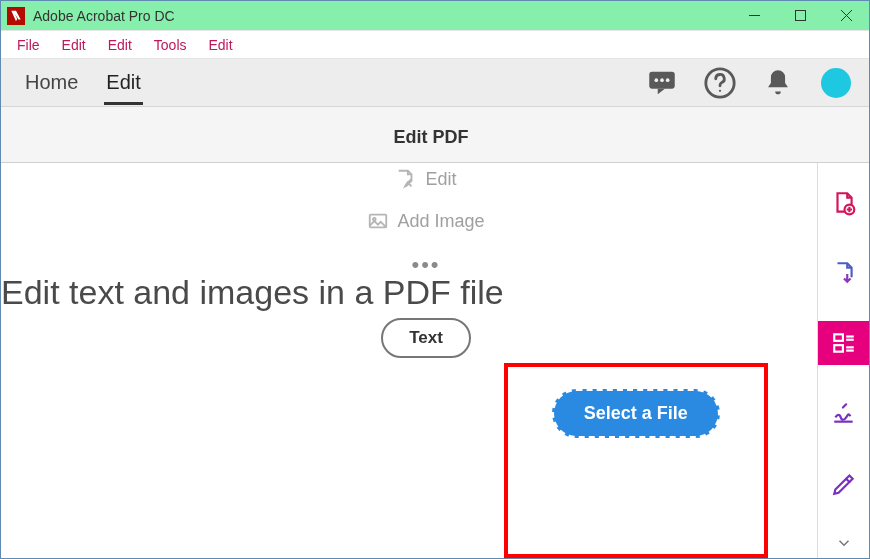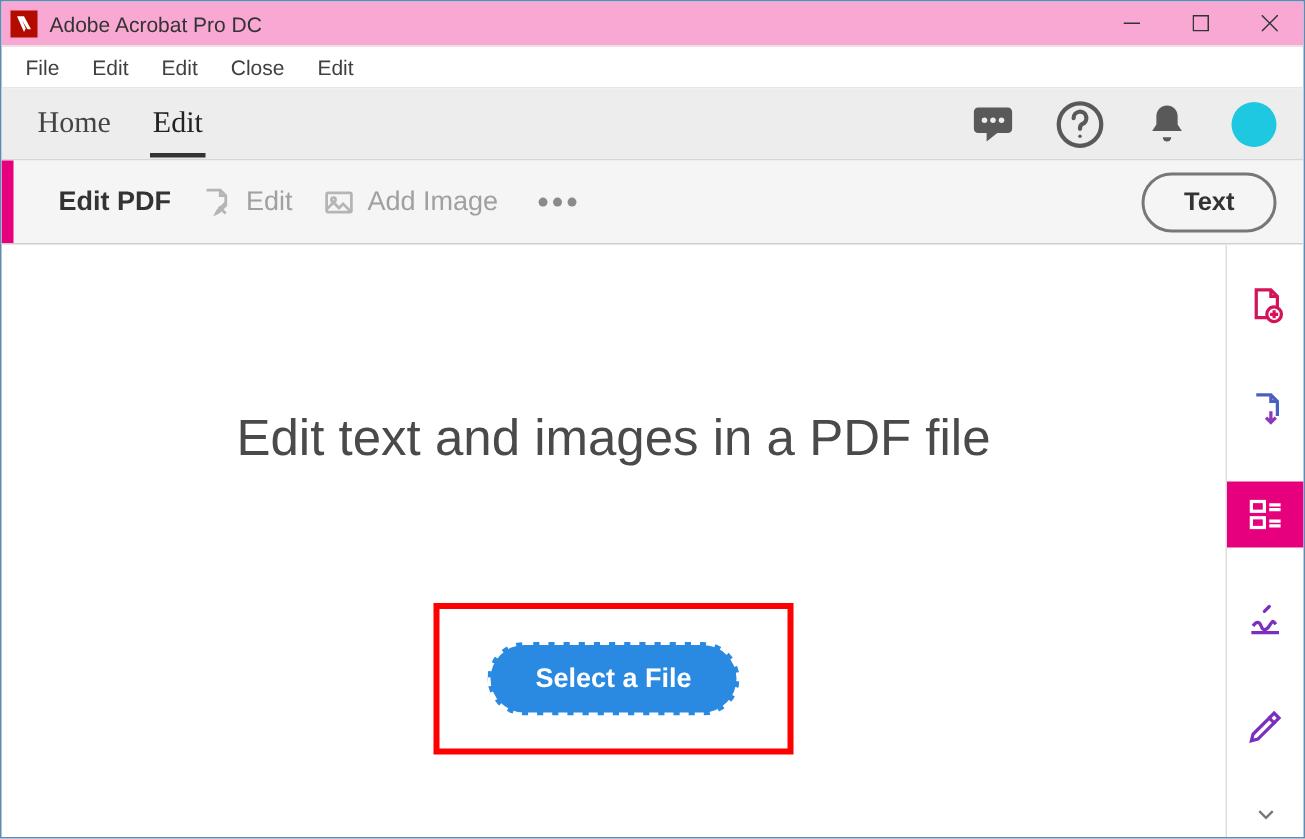--- a/index.html
+++ b/index.html
@@ -14,21 +14,21 @@
     display: flex;
     flex-direction: column;
     overflow: hidden;
   }
   
   .titlebar {
     height: 30px;
     display: flex;
     align-items: center;
     padding: 0 0 0 6px;
-    background: #f9a8d4;
+    background: #86efac;
     border-bottom: 1px solid #e5e5e5;
   }
   .app-icon {
     width: 18px; height: 18px;
     background: #b30b00;
     display: flex; align-items: center; justify-content: center;
     margin-right: 8px;
     position: relative;
   }
   .app-icon svg { width: 14px; height: 14px; }
@@ -42,37 +42,36 @@
   .win-btn svg { width: 11px; height: 11px; stroke: #333; stroke-width: 1; fill: none; }
   
   .menubar {
     height: 28px;
     display: flex;
     align-items: center;
     padding: 0 6px;
     border-bottom: 1px solid #e5e5e5;
     gap: 2px;
   }
-  .menu-item { padding: 4px 10px; font-size: 14px; color: #404040; text-align: center; }
+  .menu-item { padding: 4px 10px; font-size: 14px; color: #be185d; text-align: center; }
   
   .topnav {
     height: 48px;
     background: #ededed;
     display: flex;
     align-items: center;
     padding: 0 16px 0 22px;
     gap: 24px;
     border-bottom: 1px solid #d6d6d6;
   }
   .topnav-tab {
     font-size: 20px;
     color: #444;
     padding: 10px 2px;
     position: relative;
-    font-family: Liberation Serif, serif;
   }
   .topnav-tab.active { color: #222; }
   .topnav-tab.active::after {
     content: "";
     position: absolute;
     left: 0; right: 0; bottom: -1px;
     height: 3px;
     background: #333;
   }
   .topnav-spacer { flex: 1; }
@@ -98,20 +97,21 @@
   }
   
   .toolbar {
     height: 56px;
     background: #f5f5f5;
     display: flex;
     align-items: center;
     padding: 0 18px 0 0;
     border-bottom: 1px solid #d0d0d0;
     gap: 20px;
+    flex-direction: column;
   }
   .toolbar-accent {
     width: 8px; height: 100%;
     background: #e6007e;
   }
   .toolbar-title {
     font-size: 18px;
     font-weight: 600;
     color: #333;
     margin-left: 10px;
@@ -138,34 +138,33 @@
   }
   
   .main-area {
     flex: 1;
     display: flex;
     overflow: hidden;
   }
   .content {
     flex: 1;
     display: flex;
-    flex-direction: column;
-    align-items: center;
+    flex-direction: row;
     padding-top: 110px;
   }
   .headline {
     font-size: 34px;
     color: #4a4a4a;
     font-weight: 400;
     text-align: center;
   }
   .select-wrap {
     margin-top: 90px;
     border: 4px solid #ff0000;
-    padding: 22px 32px;
+    padding: 22px 44px;
   }
   .select-btn {
     background: #2a8ae2;
     color: #fff;
     font-size: 18px;
     font-weight: 600;
     border: 2px dashed #fff;
     border-radius: 26px;
     padding: 12px 30px;
     display: inline-block;
@@ -223,21 +222,21 @@
         <line x1="0" y1="0" x2="11" y2="11"></line>
         <line x1="11" y1="0" x2="0" y2="11"></line>
       </svg>
   </div>
 </div>
 
 <div class="menubar">
   <div class="menu-item">File</div>
   <div class="menu-item">Edit</div>
   <div class="menu-item">Edit</div>
-  <div class="menu-item">Close</div>
+  <div class="menu-item">Tools</div>
   <div class="menu-item">Edit</div>
 </div>
 
 <div class="topnav">
   <div class="topnav-tab">Home</div>
   <div class="topnav-tab active">Edit</div>
   <div class="topnav-spacer"></div>
   <div class="topnav-icon">
     <svg viewBox="0 0 24 24" fill="#595959">
         <rect x="3" y="4" width="18" height="12" rx="2"></rect>

